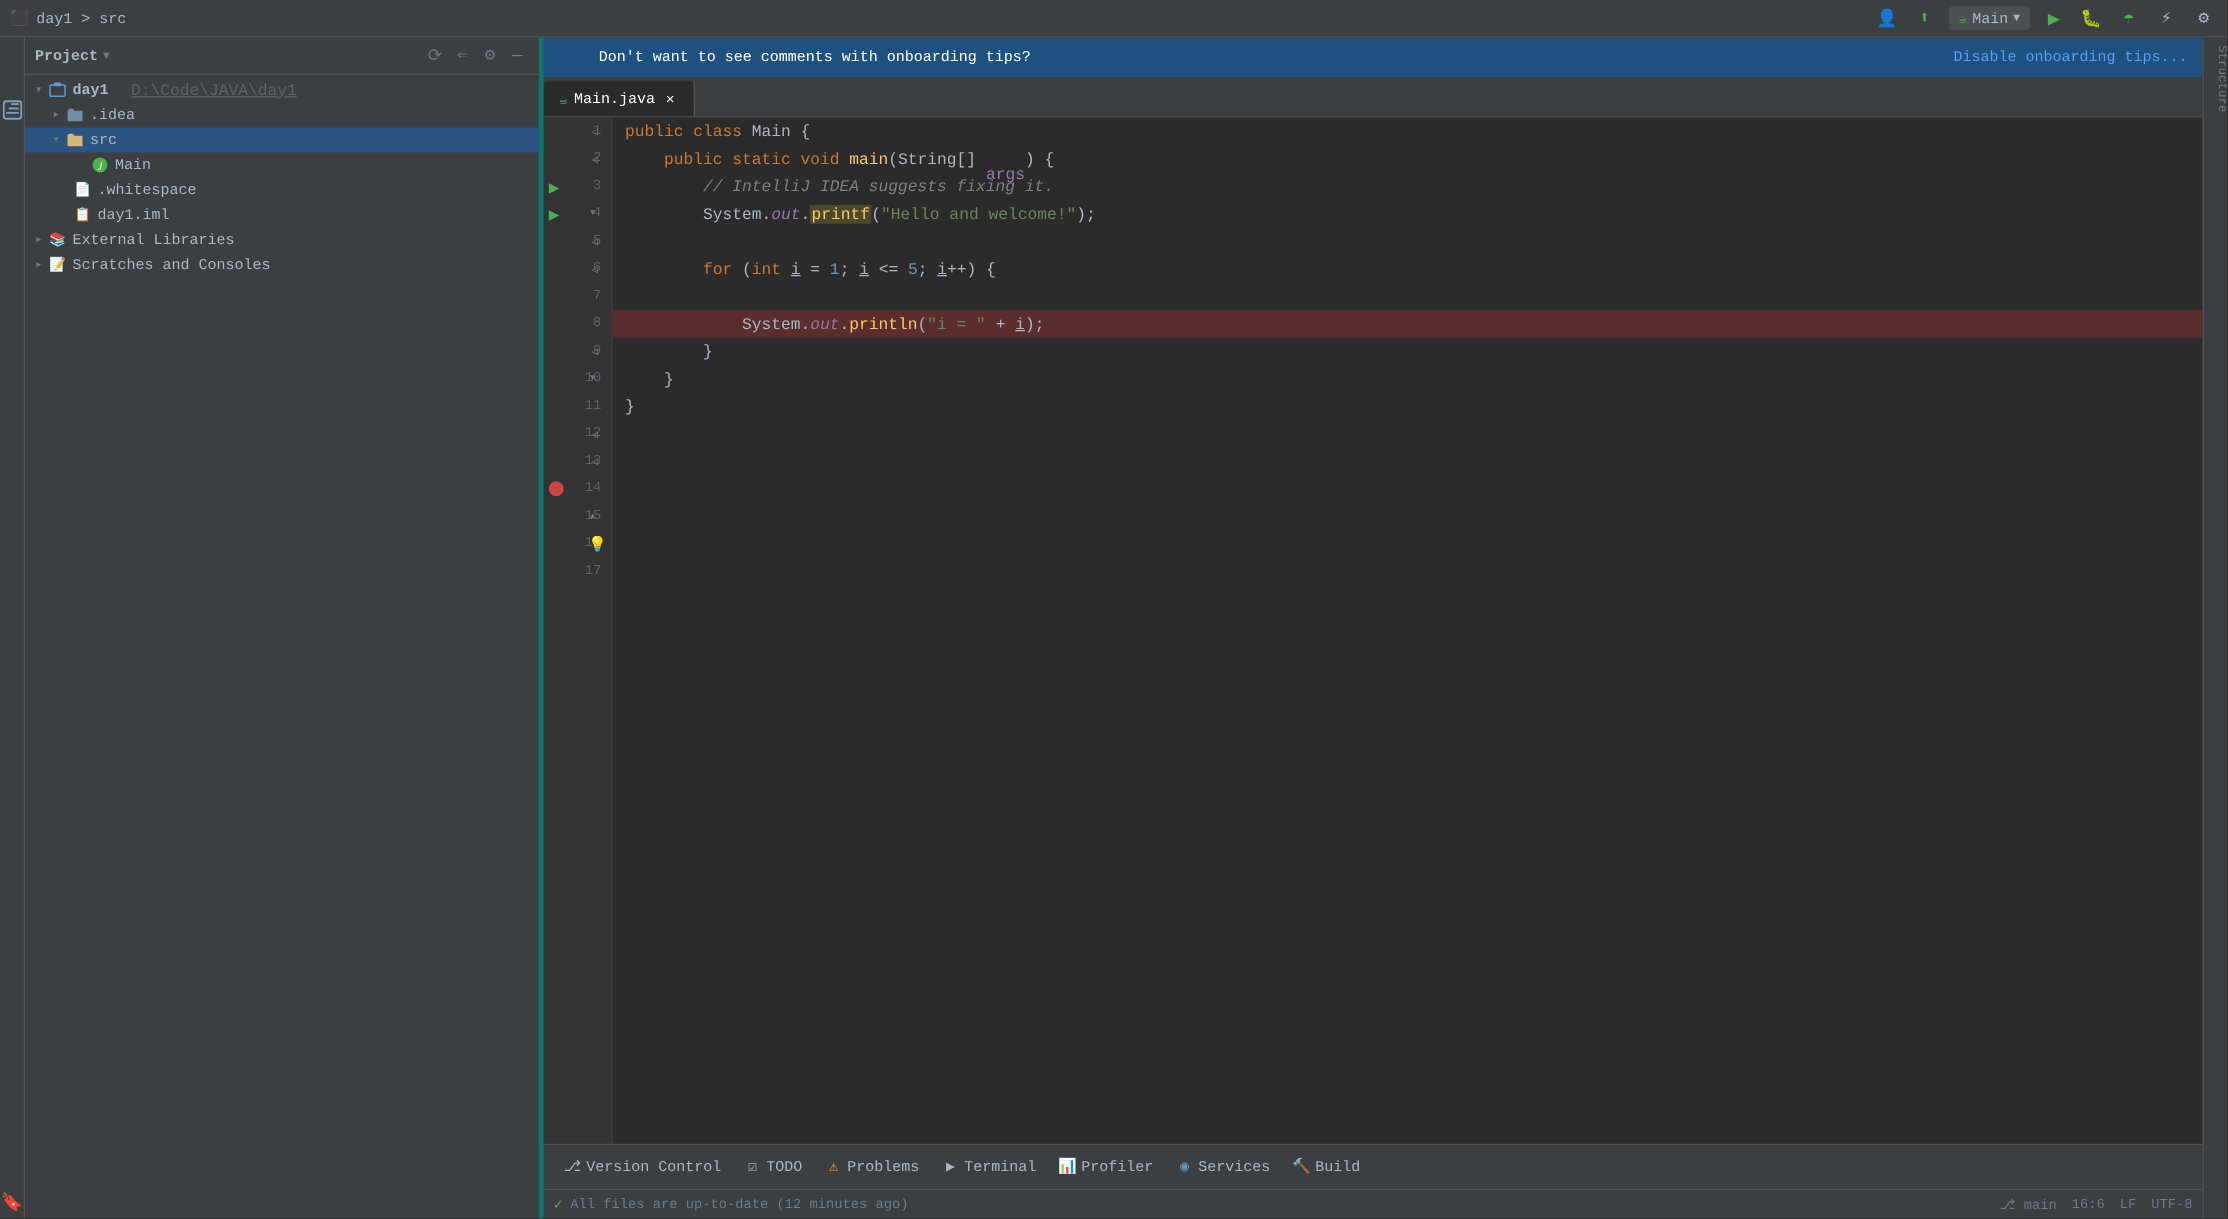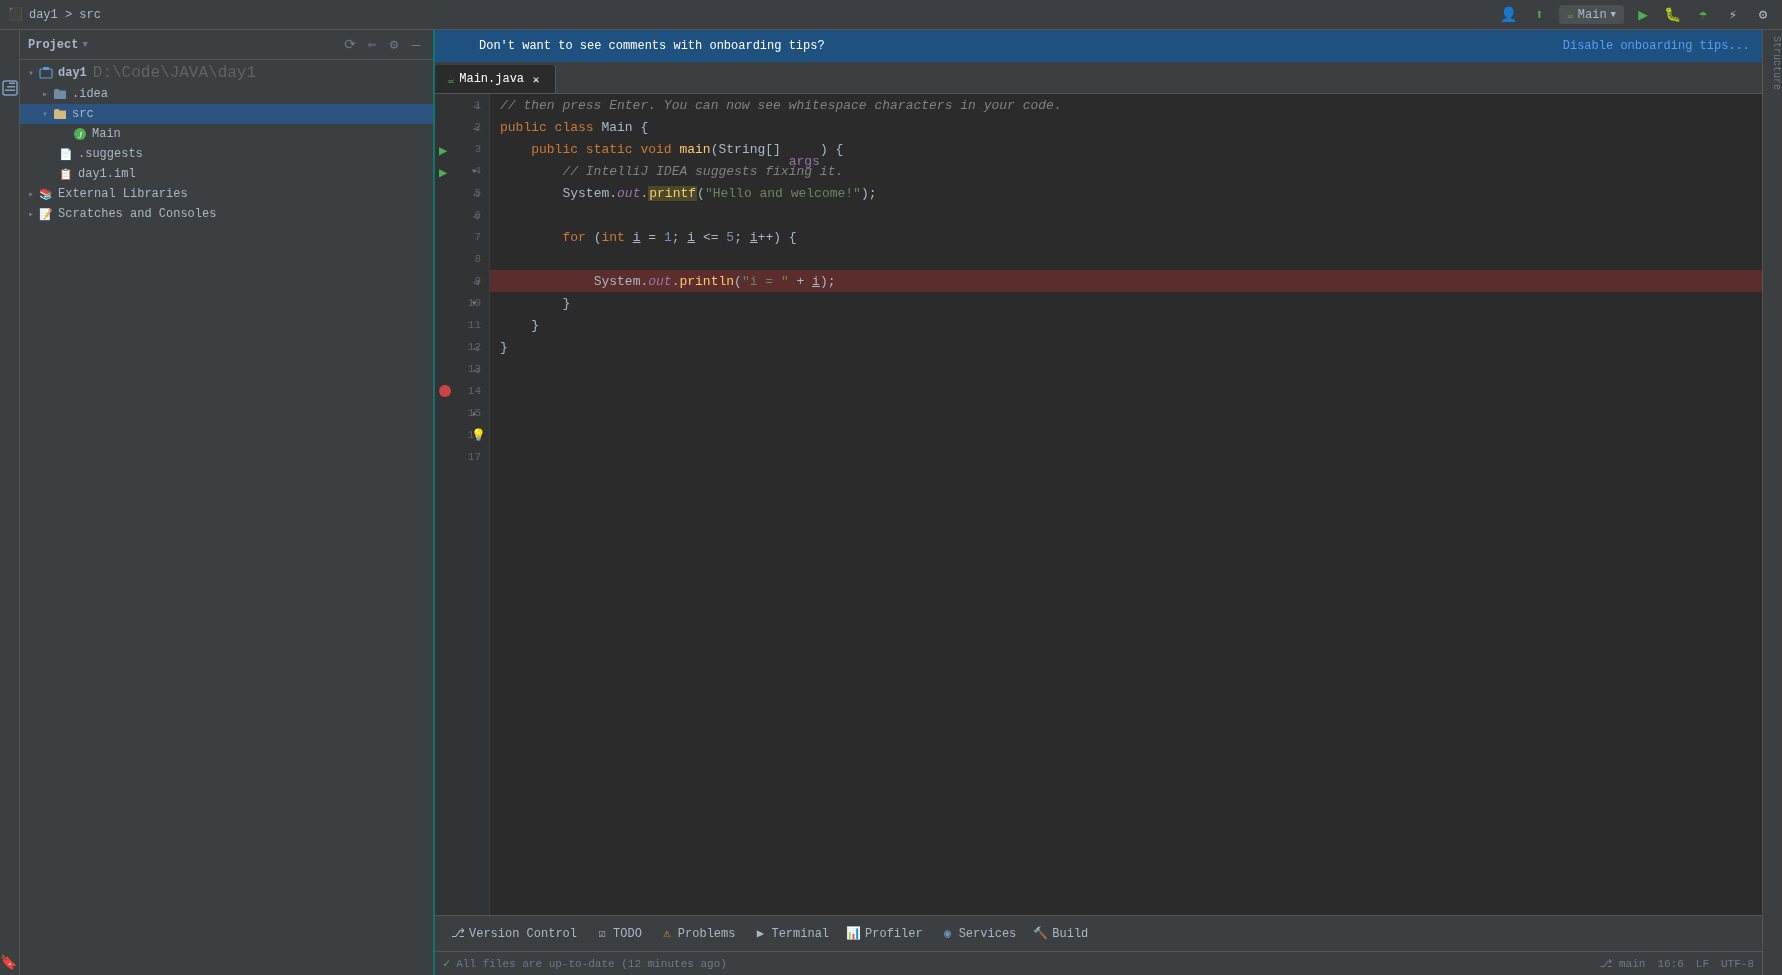--- a/index.html
+++ b/index.html
@@ -73,21 +73,21 @@
       cursor: pointer;
     }
 
     
     .project-panel {
       width: 415px;
       background: #3c3f41;
       display: flex;
       flex-direction: column;
       flex-shrink: 0;
-      border-right: 2px solid #0f766e;
+      border-right: 4px solid #0f766e;
     }
     .panel-header {
       height: 30px;
       background: #3c3f41;
       display: flex;
       align-items: center;
       justify-content: space-between;
       padding: 0 8px;
       border-bottom: 1px solid #555;
     }
@@ -457,21 +457,21 @@
       <div class="tree-item">
         <span class="indent" style="width:0px;"></span>
         <span class="arrow">▾</span>
         <span class="file-icon module-icon">
           <svg width="14" height="14" viewBox="0 0 14 14">
               <rect x="1" y="3" width="12" height="9" rx="1" fill="none" stroke="#5b9bd5" stroke-width="1.2"></rect>
               <rect x="4" y="1" width="6" height="3" rx="1" fill="#5b9bd5"></rect>
             </svg>
         </span>
         <span style="font-weight:bold; color:#a9b7c6;">day1</span>
-        <span style="color:#606366; margin-left:6px; font-size:16px;">D:\Code\JAVA\day1</span>
+        <span style="color:#606366; margin-left:18px; font-size:13px;text-decoration:underline;">D:\Code\JAVA\day1</span>
       </div>
 
       <div class="tree-item">
         <span class="indent" style="width:14px;"></span>
         <span class="arrow">▸</span>
         <span class="file-icon folder-icon">
           <svg width="14" height="12" viewBox="0 0 14 12">
               <path d="M1 3 Q1 1 3 1 L5.5 1 L6.5 2.5 L13 2.5 Q13 2.5 13 3.5 L13 11 Q13 11 12 11 L2 11 Q1 11 1 10 Z" fill="#7c9fbf" opacity="0.8"></path>
             </svg>
         </span>
@@ -498,21 +498,21 @@
             <text x="7" y="11" text-anchor="middle" fill="white" font-size="9" font-family="serif" font-style="italic">J</text>
           </svg>
         </span>
         <span>Main</span>
       </div>
 
       <div class="tree-item">
         <span class="indent" style="width:28px;"></span>
         <span class="arrow" style="width:6px;"></span>
         <span class="file-icon" style="color:#6c8ebf; font-size:11px;">📄</span>
-        <span>.suggests</span>
+        <span>.whitespace</span>
       </div>
 
       <div class="tree-item">
         <span class="indent" style="width:28px;"></span>
         <span class="arrow" style="width:6px;"></span>
         <span class="file-icon" style="font-size:11px;">📋</span>
         <span>day1.iml</span>
       </div>
 
       <div class="tree-item">
@@ -615,23 +615,20 @@
         </div>
         <div class="gutter-line">
             <span>17</span>
           </div>
 
       </div>
 
       <div class="code-content">
 
         <div class="code-line">
-          <span class="cmt">// then press Enter. You can now see whitespace characters in your code.</span>
-        </div>
-        <div class="code-line">
           <span class="kw">public </span><span class="kw">class </span><span class="cls">Main </span><span class="plain">{</span>
         </div>
         <div class="code-line">
           <span style="color:#a9b7c6;">    </span><span class="kw">public </span><span class="kw">static </span><span class="kw">void </span><span class="fn">main</span><span class="plain">(</span><span class="cls">String</span><span class="plain">[] </span><span class="var">args</span><span class="plain">) {</span>
         </div>
         <div class="code-line">
           <span class="cmt">        // IntelliJ IDEA suggests fixing it.</span>
         </div>
         <div class="code-line">
           <span class="plain">        </span><span class="cls">System</span><span class="plain">.</span><span style="color:#9876aa; font-style:italic;">out</span><span class="plain">.</span><span class="fn highlight">printf</span><span class="plain">(</span><span class="str">"Hello and welcome!"</span><span class="plain">);</span>

